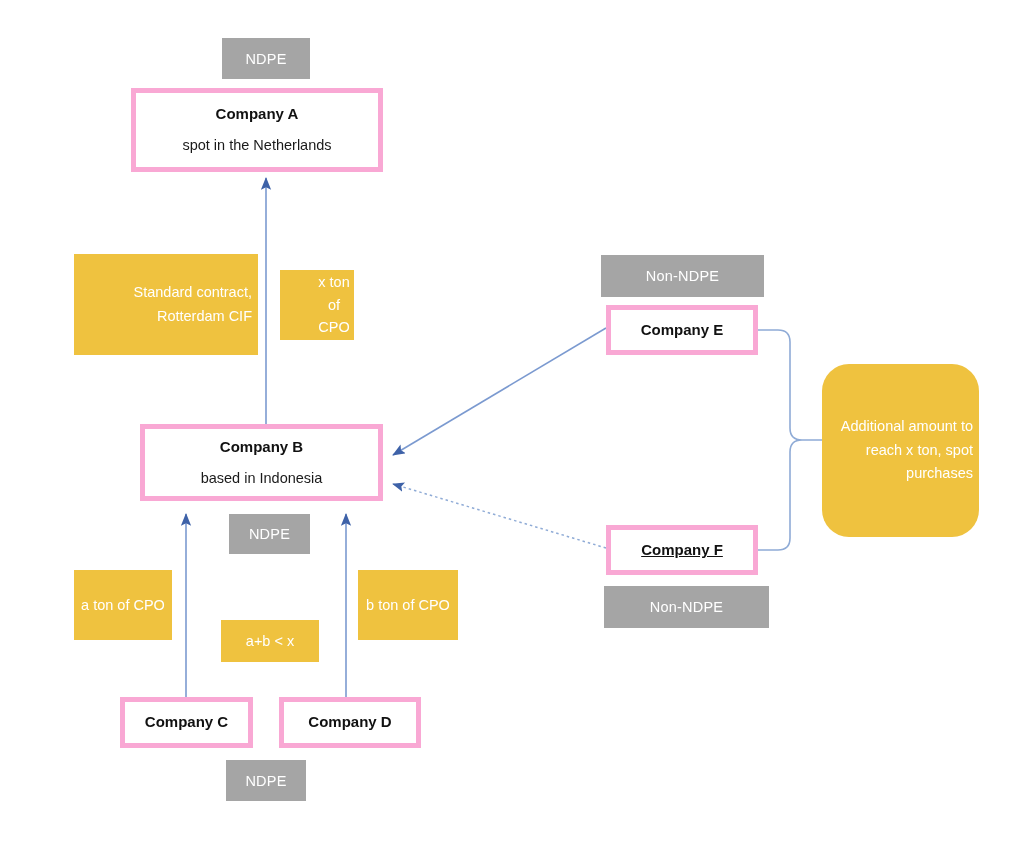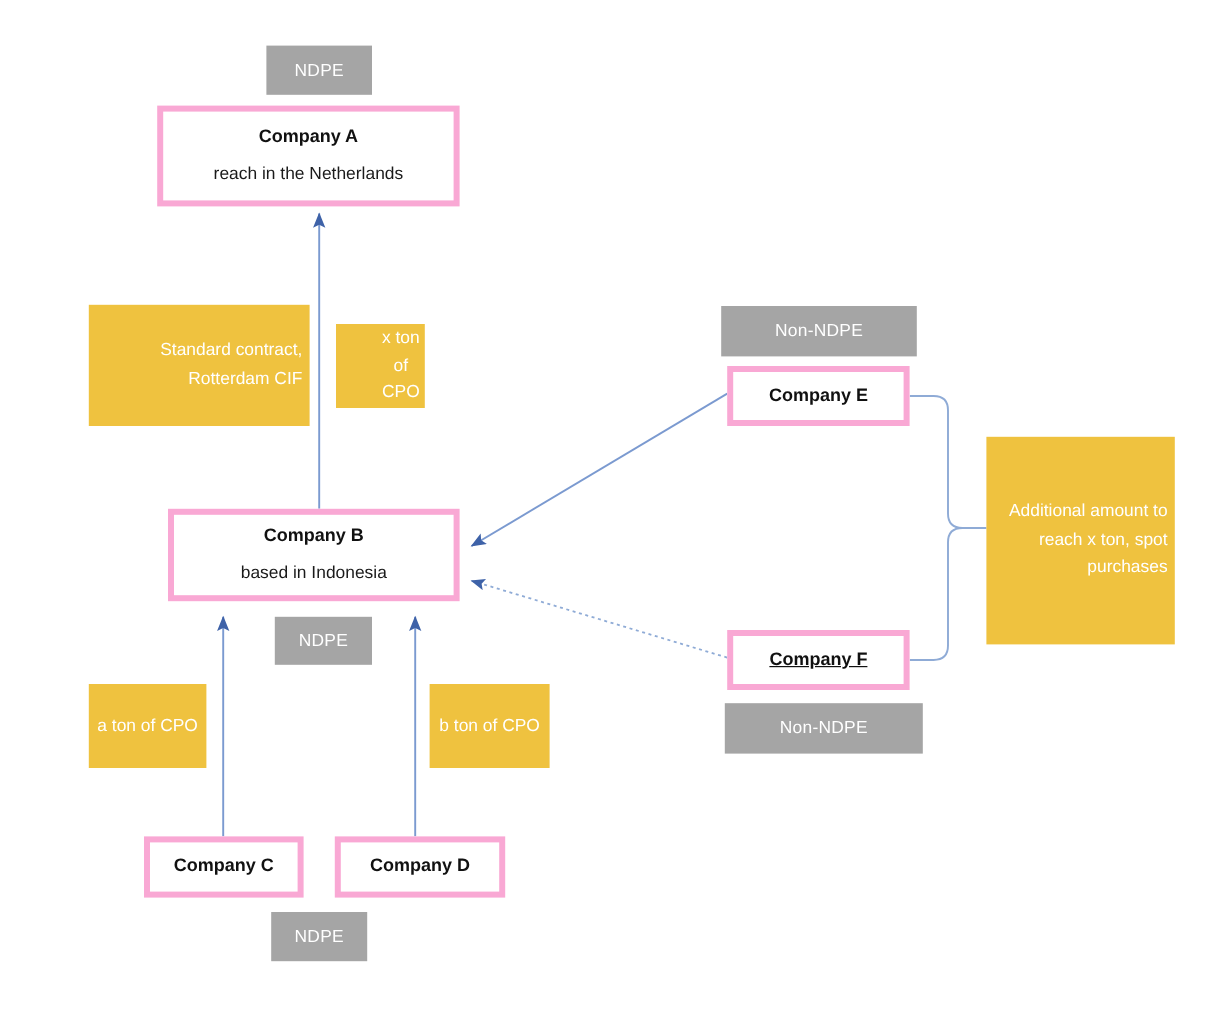--- a/index.html
+++ b/index.html
@@ -147,28 +147,31 @@
   </div>
 
   <div class="note" style="left:74px; top:570px; width:98px; height:70px;">
     <span>a ton of CPO</span>
   </div>
 
   <div class="note" style="left:358px; top:570px; width:100px; height:70px;">
     <span>b ton of CPO</span>
   </div>
 
+  <div class="note" style="left:221px; top:620px; width:98px; height:42px;">
+    <span>a+b &lt; x</span>
+  </div>
 
-  <div class="note tall" style="left:822px; top:364px; width:157px; height:173px;">
+  <div class="note tall" style="left:822px; top:364px; width:157px; height:173px;border-radius:27px;">
     <span>Additional amount to reach x ton, spot purchases</span>
   </div>
 
   <div class="node" style="left:131px; top:88px; width:252px; height:84px;">
     <span>Company A</span>
-    <span class="sub">reach in the Netherlands</span>
+    <span class="sub">spot in the Netherlands</span>
   </div>
 
   <div class="node" style="left:140px; top:424px; width:243px; height:77px;">
     <span>Company B</span>
     <span class="sub">based in Indonesia</span>
   </div>
 
   <div class="node single" style="left:120px; top:697px; width:133px; height:51px;">
     <span>Company C</span>
   </div>

